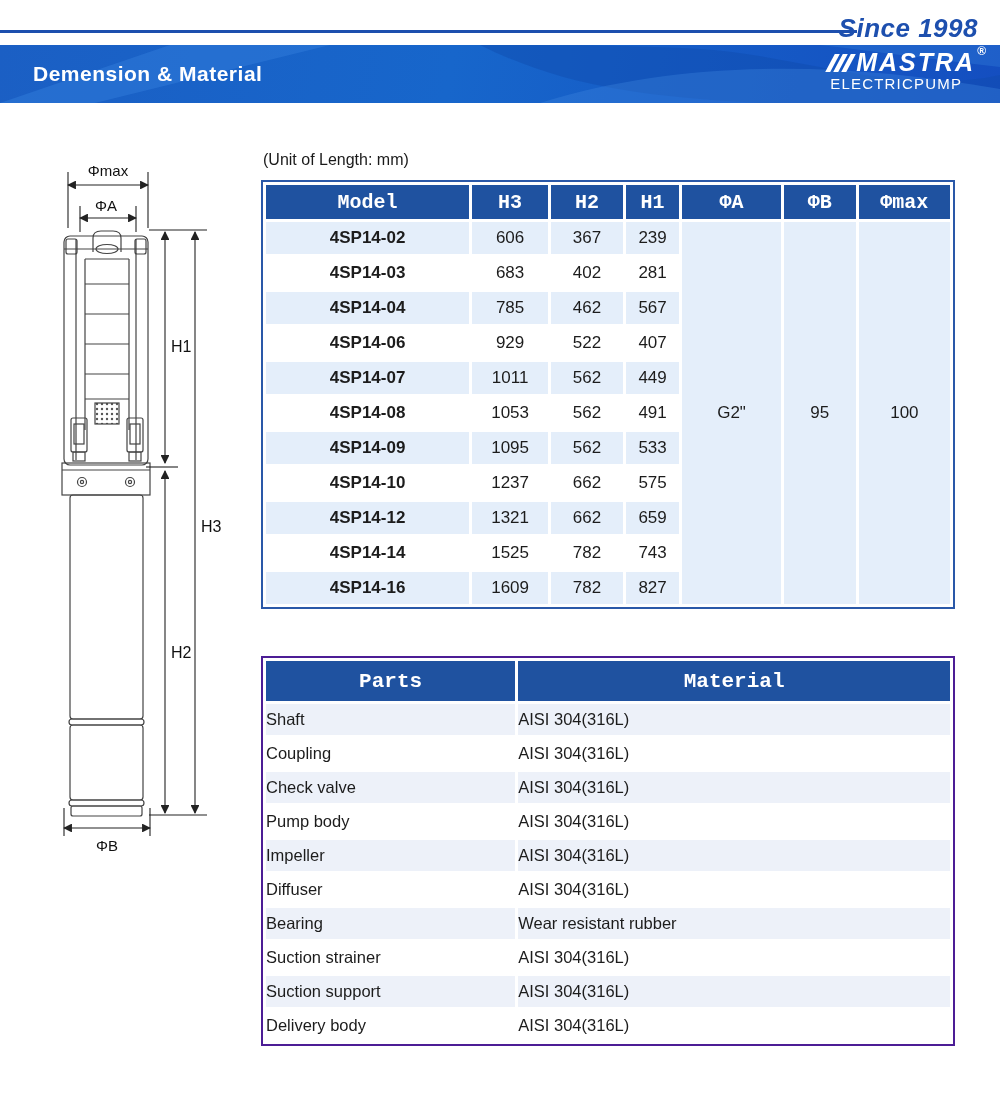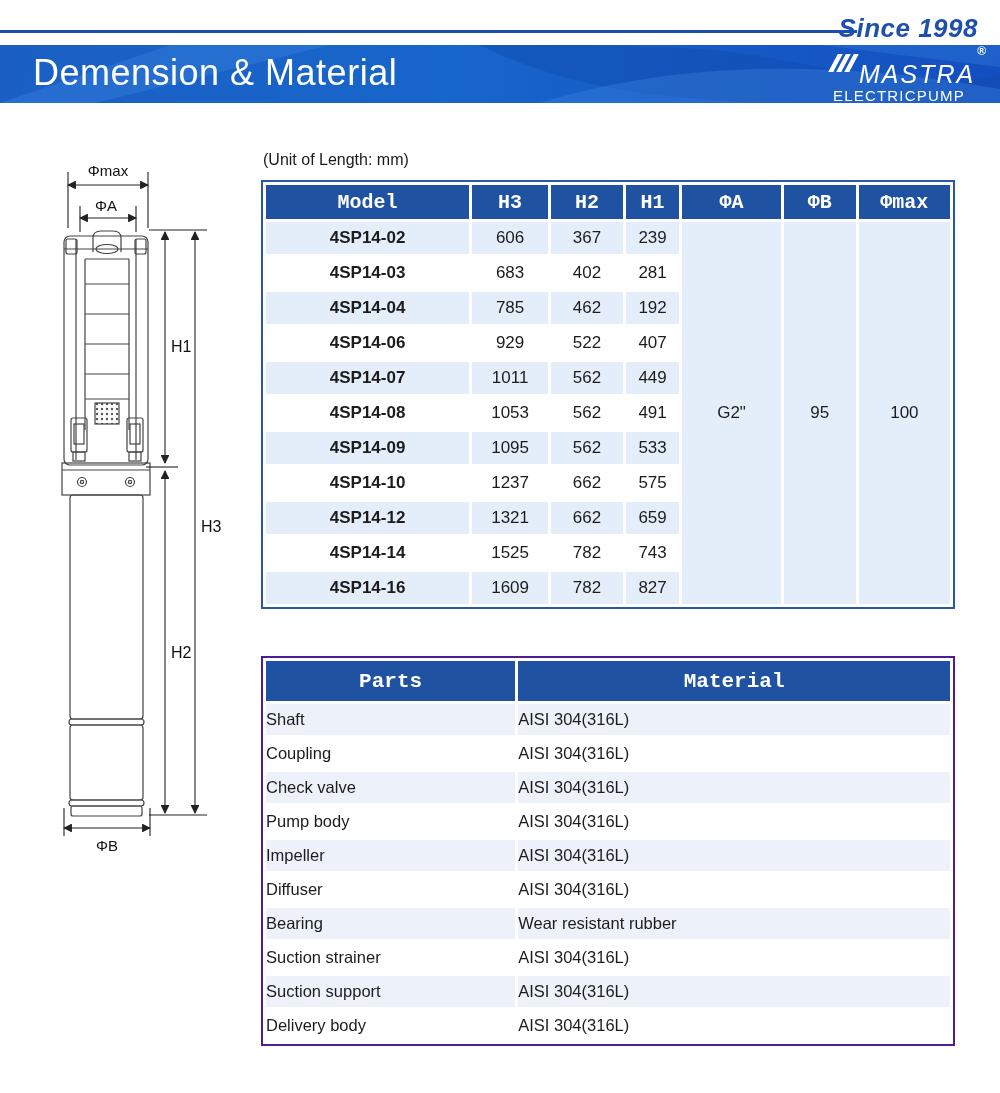--- a/index.html
+++ b/index.html
@@ -9,26 +9,26 @@
 
   
   .since-line { position:absolute; left:0; top:30px; width:857px; height:3px; background:#1d4fae; }
   .since-text { position:absolute; right:22px; top:13px; font-size:26px; font-weight:bold; font-style:italic; color:#1d4fae; letter-spacing:0.5px; }
 
   
   .banner { position:absolute; left:0; top:45px; width:1000px; height:58px;
             background:linear-gradient(100deg,#1b5fc4 0%,#1766cb 45%,#144ec0 100%); overflow:hidden; }
   .banner svg.waves { position:absolute; left:0; top:0; width:100%; height:100%; }
   .banner-title { position:absolute; left:33px; top:50%; transform:translateY(-52%);
-                  color:#fff; font-size:36px; font-weight:normal; letter-spacing:0.5px; z-index:2; }
+                  color:#fff; font-size:21px; font-weight:bold; letter-spacing:0.5px; z-index:2; }
   .logo { position:absolute; right:16px; top:5px; text-align:center; color:#fff; z-index:2; }
   .logo-brand-row { display:flex; align-items:flex-start; justify-content:center; line-height:1; }
   .logo-slashes { display:inline-flex; margin-right:2px; margin-top:4px; transform:skewX(-28deg); }
   .logo-slashes i { display:block; width:5px; height:18px; background:#fff; margin-right:3px; }
-  .logo-brand { font-size:25px; font-weight:normal; font-style:italic; letter-spacing:2px; line-height:1;margin-top:12px; }
+  .logo-brand { font-size:25px; font-weight:bold; font-style:italic; letter-spacing:2px; line-height:1; }
   .logo-reg { font-size:12px; font-weight:bold; font-style:normal; vertical-align:top; position:relative; top:-5px; left:2px; }
   .logo-sub { font-size:15px; font-weight:normal; letter-spacing:1.2px; line-height:1.2; text-align:left; }
 
   
   .unit-note { position:absolute; left:263px; top:151px; font-size:16px; color:#1a1a1a; }
 
   
   .dim-table-wrap { position:absolute; left:261px; top:180px; width:694px; border:2px solid #2a58a8; background:#fff; }
   table { border-collapse:separate; border-spacing:3px; width:100%; table-layout:fixed; background:#fff; }
   th { background:#1f52a0; color:#fff; font-weight:bold; text-align:center; vertical-align:middle;font-family:Liberation Mono, monospace; }
@@ -206,21 +206,21 @@
         <tr>
           <td class="model">4SP14-03</td>
           <td>683</td>
           <td>402</td>
           <td>281</td>
         </tr>
         <tr>
           <td class="model">4SP14-04</td>
           <td>785</td>
           <td>462</td>
-          <td>192</td>
+          <td>567</td>
         </tr>
         <tr>
           <td class="model">4SP14-06</td>
           <td>929</td>
           <td>522</td>
           <td>407</td>
         </tr>
         <tr>
           <td class="model">4SP14-07</td>
           <td>1011</td>

